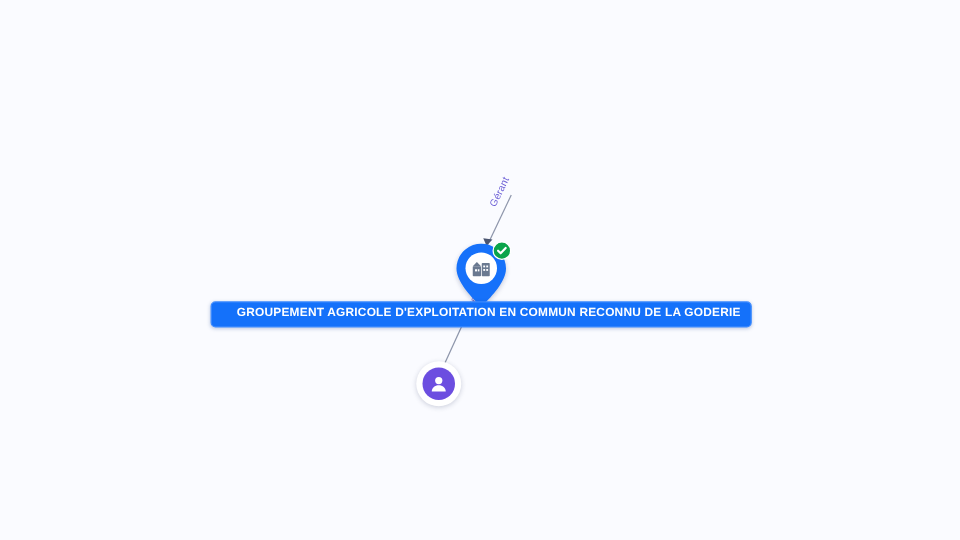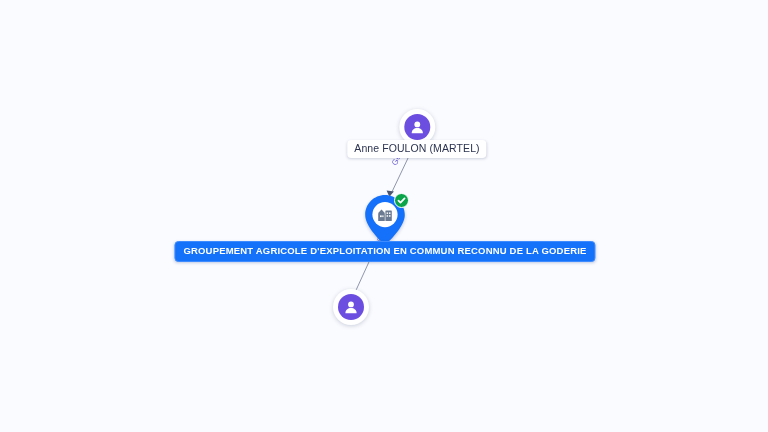--- a/index.html
+++ b/index.html
@@ -125,21 +125,21 @@
     top: 49px;
     background: #1471fa;
     border: 1.5px solid #3d8bff;
     box-sizing: border-box;
     border-radius: 4px;
     color: #ffffff;
     font-size: 9.5px;
     font-weight: 700;
     letter-spacing: 0.18px;
     white-space: nowrap;
-    padding: 3px 8px 4px 8px;
+    padding: 3px 8px 4px 20px;
     line-height: 12px;
     z-index: 6;
     box-shadow: 0 1px 3px rgba(20,60,140,0.25);
   }
 
   
   .edge-label {
     position: absolute;
     font-size: 8px;
     color: #6c5fd6;
@@ -163,34 +163,20 @@
 
     <g>
       <line x1="379" y1="240" x2="352" y2="299" stroke="#8e96ab" stroke-width="1"></line>
     </g>
   </svg>
 
   <div class="edge-label" style="left:390px; top:163px; transform: rotate(-64deg); transform-origin: left top;">Gérant</div>
 
   <div class="edge-label" style="left:368px; top:252px; transform: rotate(-64deg); transform-origin: left top;">Gérant</div>
 
-  <div class="node" id="node-anne-foulon" style="left:417px; top:109px; transform: translateX(-50%);">
-    <div class="person-avatar">
-      <div class="person-avatar-inner">
-        <svg width="16" height="16" viewBox="0 0 16 16" aria-hidden="true">
-          <circle cx="8" cy="5.4" r="2.9" fill="#ffffff"></circle>
-          <path d="M2.4 14.2c0-3.1 2.5-5.1 5.6-5.1s5.6 2.0 5.6 5.1z" fill="#ffffff"></path>
-        </svg>
-      </div>
-    </div>
-    <div class="person-label">
-      <span class="given">Anne</span>
-      <span class="family">FOULON (MARTEL)</span>
-    </div>
-  </div>
 
   <div id="company-node" style="left:385px; top:192px; transform: translateX(-50%);">
 
     <div class="pin-wrap">
       <svg width="50" height="56" viewBox="0 0 50 56" aria-hidden="true">
         <defs>
           <filter id="pinshadow" x="-50%" y="-50%" width="200%" height="200%">
             <feDropShadow dx="0" dy="1.5" stdDeviation="1.6" flood-color="#2a3a6b" flood-opacity="0.28"></feDropShadow>
           </filter>
         </defs>

